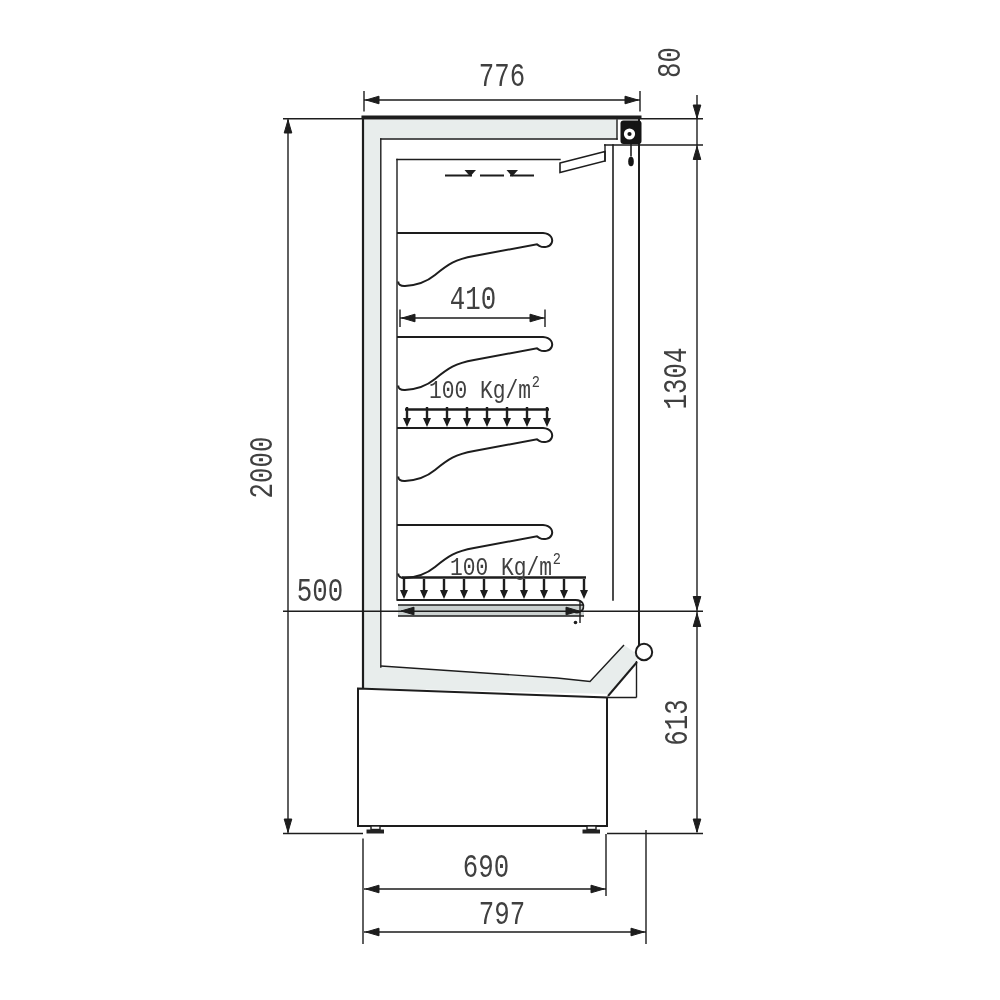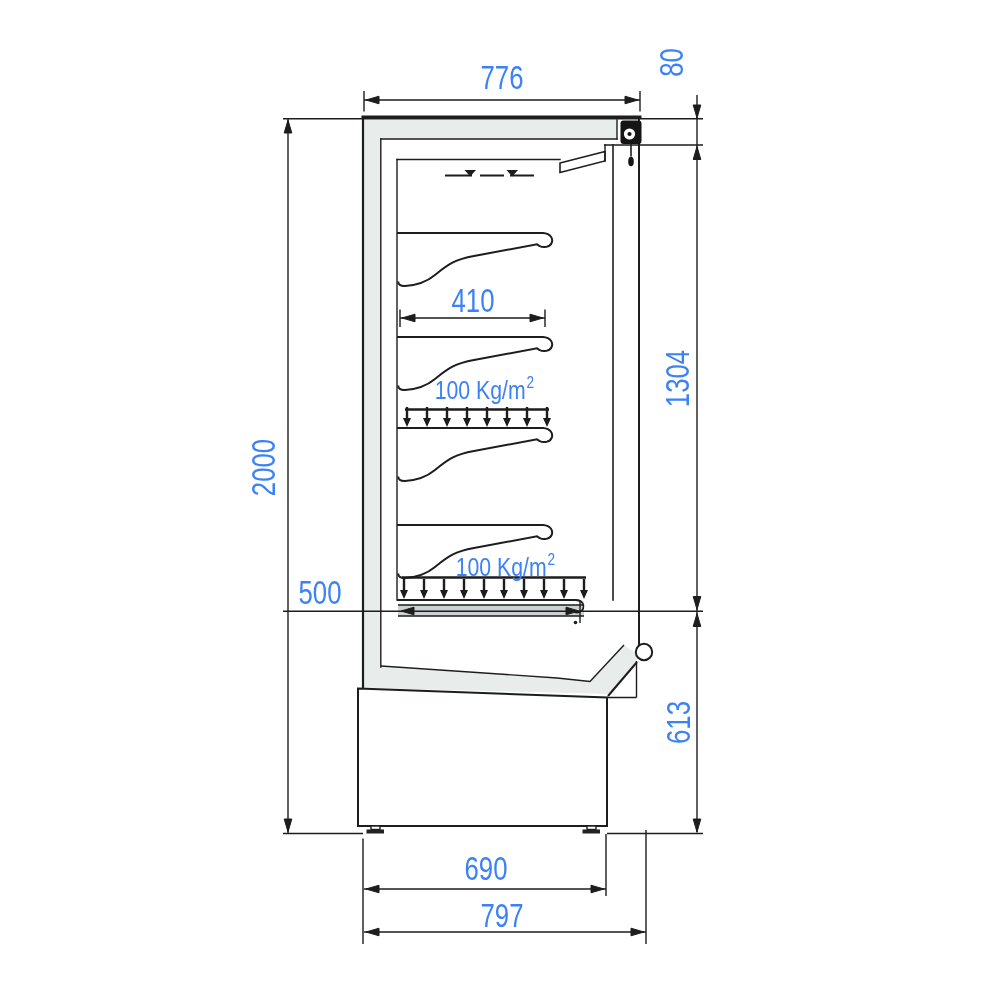--- a/index.html
+++ b/index.html
@@ -1,17 +1,17 @@
 <!DOCTYPE html>
 <html><head>
 <meta charset="utf-8">
 <style>
   html,body{margin:0;padding:0;background:#ffffff;}
   .canvas{position:relative;width:800px;height:1000px;background:#fff;overflow:hidden;
-          font-family:Liberation Sans, sans-serif;color:#3b82f6;}
+          font-family:Liberation Mono, monospace;color:#404040;}
   .canvas svg{position:absolute;left:0;top:0;}
   .dim{position:absolute;font-size:33px;font-weight:400;text-align:center;line-height:1;
        transform:scale(0.78,1);white-space:nowrap;}
   .dim.rot{transform:rotate(-90deg) scale(0.78,1);}
   .loadlbl{position:absolute;font-size:25px;font-weight:400;text-align:center;line-height:1;
        transform:scale(0.85,1);white-space:nowrap;}
   .loadlbl sup{font-size:16px;position:relative;top:-2px;left:1px;}
 </style>
 </head>
 <body>

